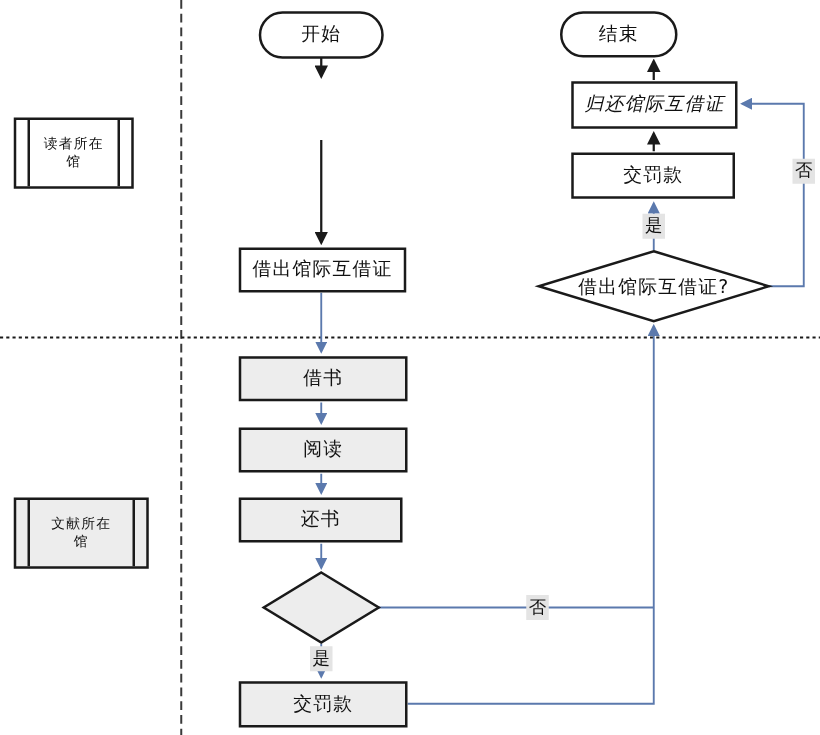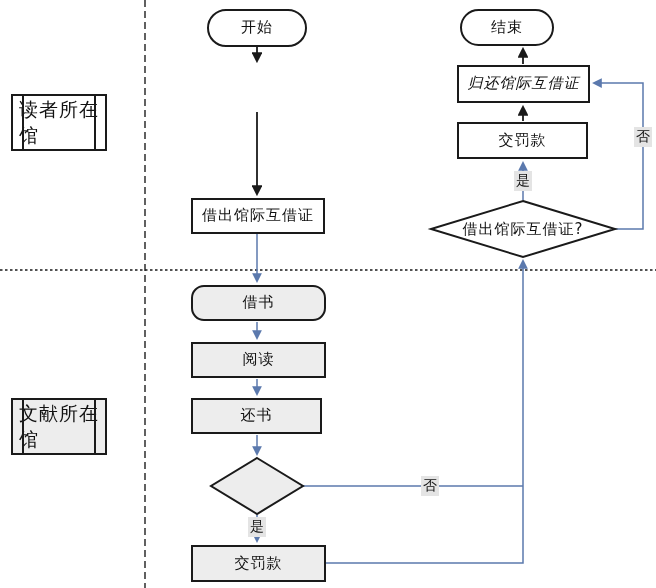--- a/index.html
+++ b/index.html
@@ -24,21 +24,21 @@
   }
   .node.gray{background:var(--node-gray-fill,#ededed);}
   .node.stadium{border-radius:19px;}
   .dlabel{
     position:absolute;background:transparent;border:none;display:flex;align-items:center;
     justify-content:center;text-align:center;font-size:15px;letter-spacing:1px;white-space:pre-line;
   }
   .lane{
     position:absolute;box-sizing:border-box;border:2px solid var(--border,#1a1a1a);
     background:var(--node-white-fill,#fff);display:flex;align-items:center;justify-content:center;
-    text-align:left;font-size:19px;line-height:1.35;white-space:pre-line;letter-spacing:1px;
+    text-align:center;font-size:11px;line-height:1.35;white-space:pre-line;letter-spacing:1px;
   }
   .lane.gray{background:var(--node-gray-fill,#ededed);}
   .strut{position:absolute;top:0;bottom:0;width:2px;background:var(--border,#1a1a1a);}
   .strut.l{left:9px;}
   .strut.r{right:9px;}
   .elabel{
     position:absolute;width:18px;height:20px;background:var(--label-bg,#e4e4e4);
     display:flex;align-items:center;justify-content:center;font-size:14px;z-index:5;
   }
 </style>
@@ -82,35 +82,35 @@
     <polygon class="diamond-gray" points="257,458 303,486 257,514 211,486"></polygon>
     <polygon class="diamond-white" points="523,201 615,229 523,257 431,229"></polygon>
   </svg>
 
   <div class="lane" style="left:11px;top:94px;width:96px;height:57px;">
     <div class="strut l"></div>
     <div class="strut r"></div>
     <span>读者所在
 馆</span>
   </div>
-  <div class="lane gray" style="left:11px;top:398px;width:96px;height:57px;font-family:Liberation Serif, serif;">
+  <div class="lane gray" style="left:11px;top:398px;width:108px;height:57px;">
     <div class="strut l"></div>
     <div class="strut r"></div>
     <span>文献所在
 馆</span>
   </div>
 
   <div class="node stadium" style="left:207px;top:9px;width:100px;height:38px;">开始</div>
   <div class="node" style="left:191px;top:198px;width:134px;height:36px;text-align:center;">借出馆际互借证</div>
-  <div class="node gray" style="left:191px;top:285px;width:135px;height:36px;border-radius:13px;">借书</div>
+  <div class="node gray" style="left:191px;top:285px;width:135px;height:36px;">借书</div>
   <div class="node gray" style="left:191px;top:342px;width:135px;height:36px;">阅读</div>
   <div class="node gray" style="left:191px;top:398px;width:131px;height:36px;">还书</div>
   <div class="node gray" style="left:191px;top:545px;width:135px;height:37px;">交罚款</div>
 
-  <div class="node stadium" style="left:460px;top:9px;width:94px;height:37px;">结束</div>
+  <div class="node stadium" style="left:448px;top:9px;width:94px;height:37px;">结束</div>
   <div class="node" style="left:457px;top:65px;width:133px;height:38px;font-style:italic;">归还馆际互借证</div>
   <div class="node" style="left:457px;top:122px;width:131px;height:37px;">交罚款</div>
   <div class="dlabel" style="left:443px;top:218px;width:160px;height:22px;">借出馆际互借证?</div>
 
   <div class="elabel" style="left:248px;top:517px;">是</div>
   <div class="elabel" style="left:421px;top:476px;">否</div>
   <div class="elabel" style="left:514px;top:171px;">是</div>
   <div class="elabel" style="left:634px;top:127px;">否</div>
 
 </div>

